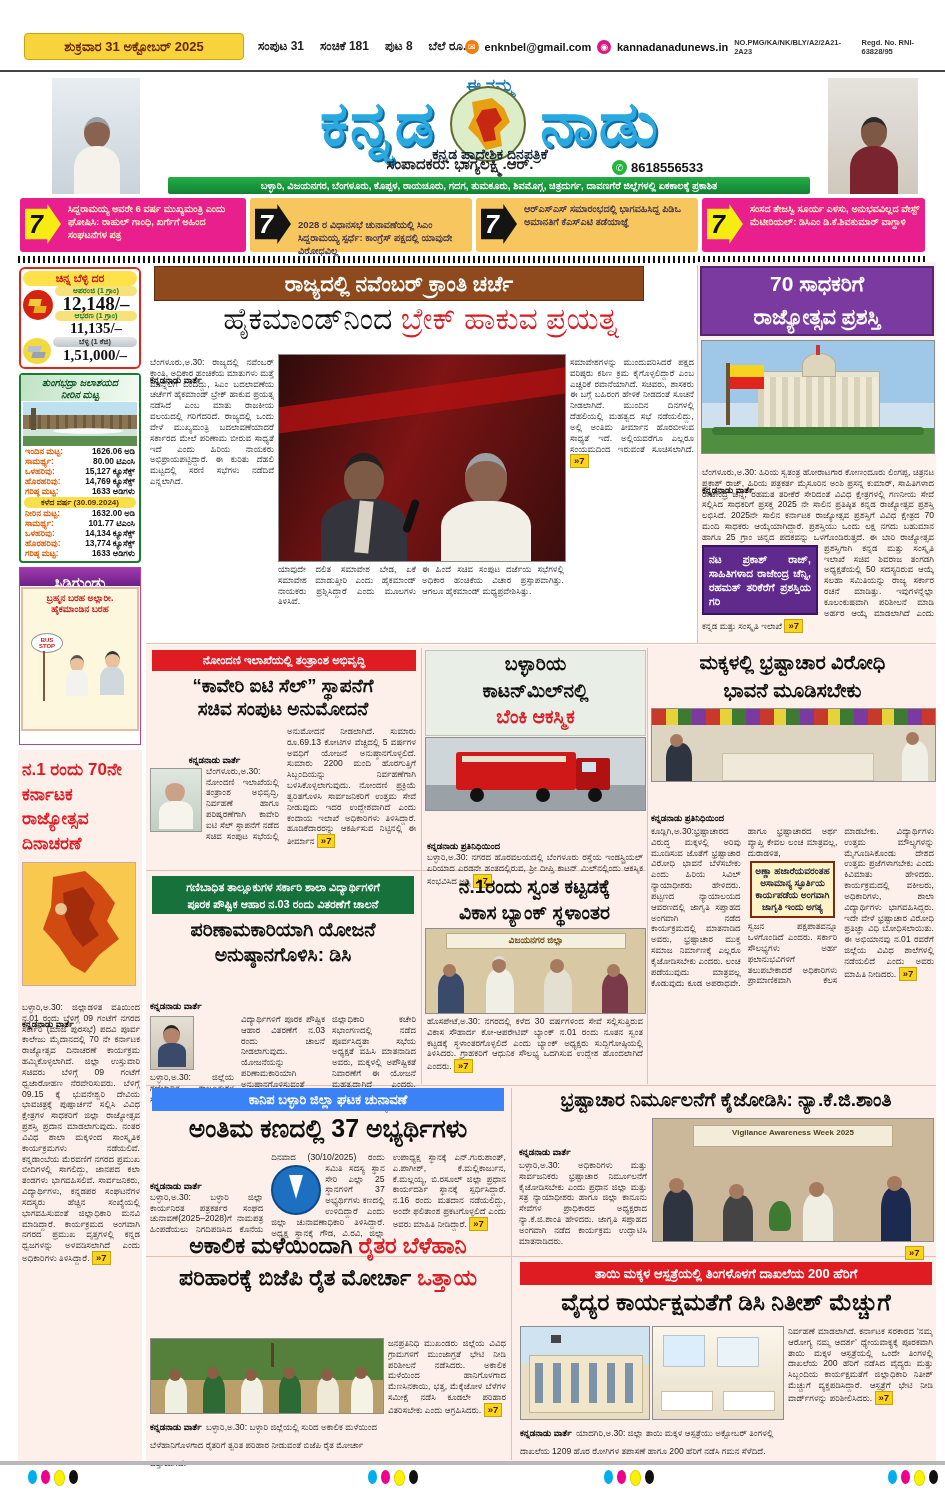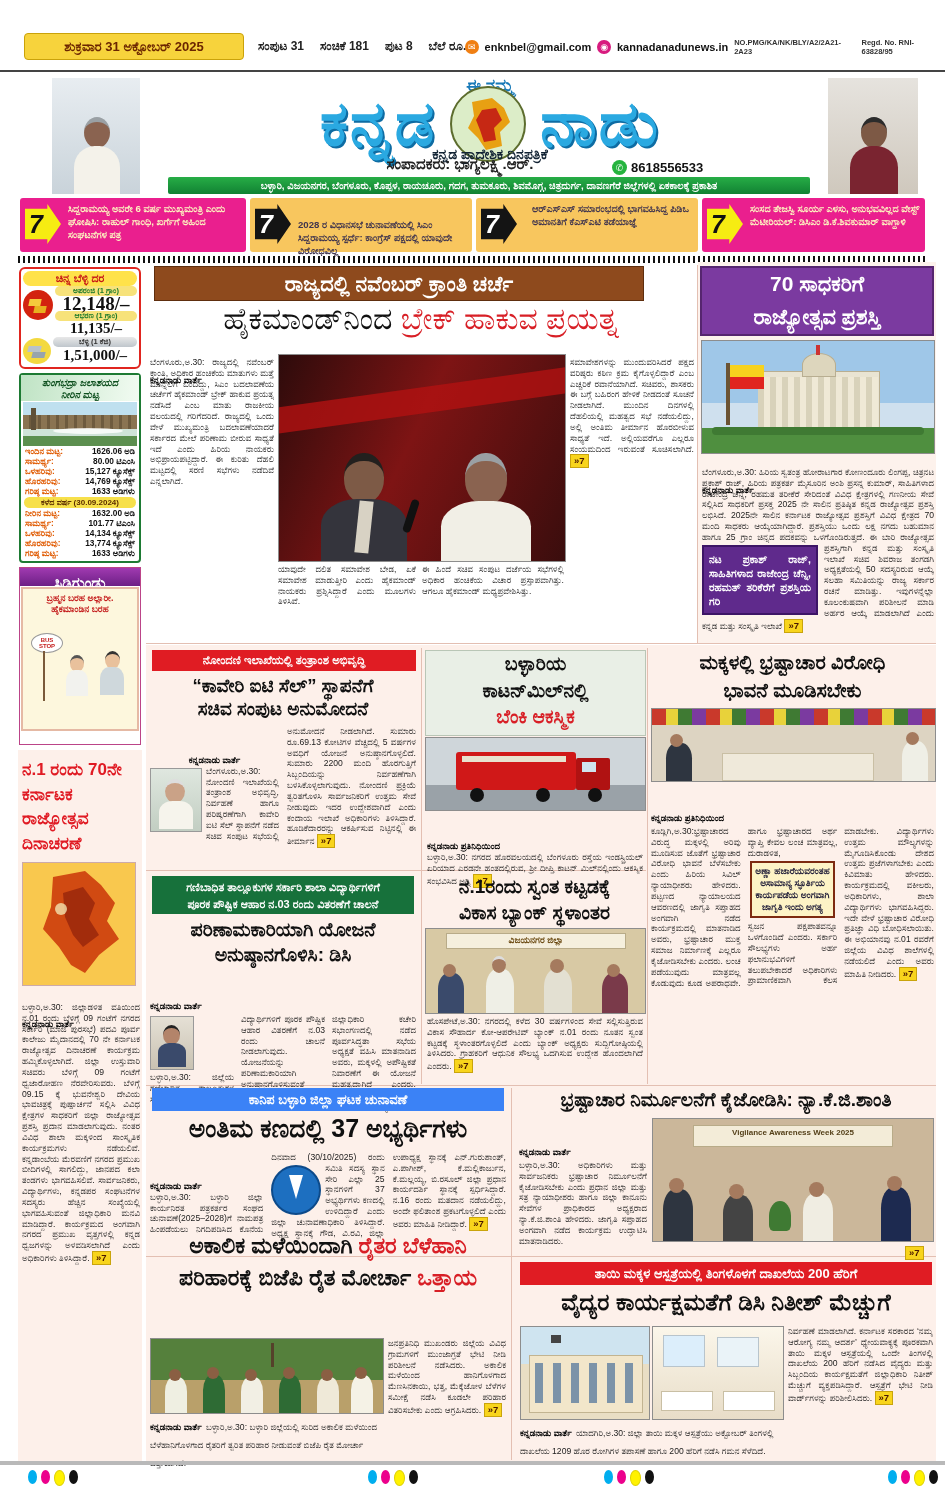--- a/index.html
+++ b/index.html
@@ -106,21 +106,21 @@
   <div class="teaser" style="left:250px;width:222px;background:#f8c65e;">
     <div class="arrow" style="background:#141414;">
         <span style="color:#fff;">7</span>
       </div>
     <div class="tx" style="color:#40354e;margin-top:16px;">2028 ರ ವಿಧಾನಸಭೆ ಚುನಾವಣೆಯಲ್ಲಿ ಸಿಎಂ ಸಿದ್ದರಾಮಯ್ಯ ಸ್ಪರ್ಧೆ: ಕಾಂಗ್ರೆಸ್ ಪಕ್ಷದಲ್ಲಿ ಯಾವುದೇ ವಿರೋಧವಿಲ್ಲ</div>
   </div>
   <div class="teaser" style="left:476px;width:222px;background:#f8c65e;">
     <div class="arrow" style="background:#141414;">
         <span style="color:#fff;">7</span>
       </div>
-    <div class="tx" style="color:#40354e;margin-left:8px;">ಆರ್‌ಎಸ್‌ಎಸ್ ಸಮಾರಂಭದಲ್ಲಿ ಭಾಗವಹಿಸಿದ್ದ ಪಿಡಿಒ ಅಮಾನತಿಗೆ ಕೆಎಸ್‌ಎಟಿ ತಡೆಯಾಜ್ಞೆ</div>
+    <div class="tx" style="color:#40354e;">ಆರ್‌ಎಸ್‌ಎಸ್ ಸಮಾರಂಭದಲ್ಲಿ ಭಾಗವಹಿಸಿದ್ದ ಪಿಡಿಒ ಅಮಾನತಿಗೆ ಕೆಎಸ್‌ಎಟಿ ತಡೆಯಾಜ್ಞೆ</div>
   </div>
   <div class="teaser" style="left:702px;width:223px;background:#ea1f8e;">
     <div class="arrow" style="background:#f6ec12;">
         <span style="color:#111;">7</span>
       </div>
     <div class="tx" style="color:#fdf4c0;">ಸಂಸದ ತೇಜಸ್ವಿ ಸೂರ್ಯ ಎಳಸು, ಅನುಭವವಿಲ್ಲದ ವೇಸ್ಟ್ ಮೆಟೀರಿಯಲ್: ಡಿಸಿಎಂ ಡಿ.ಕೆ.ಶಿವಕುಮಾರ್ ವಾಗ್ದಾಳಿ</div>
   </div>
   <div class="abs" style="left:18px;top:256px;width:909px;height:7px;background:repeating-linear-gradient(90deg,#111 0 2px,transparent 2px 5px);"></div>
 
   <div class="abs panel" style="left:146px;top:645px;width:790px;height:816px;"></div>

